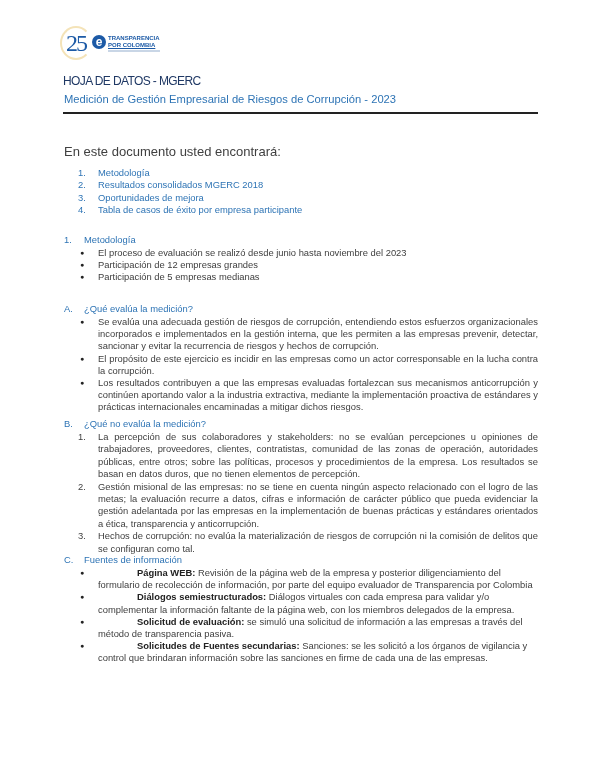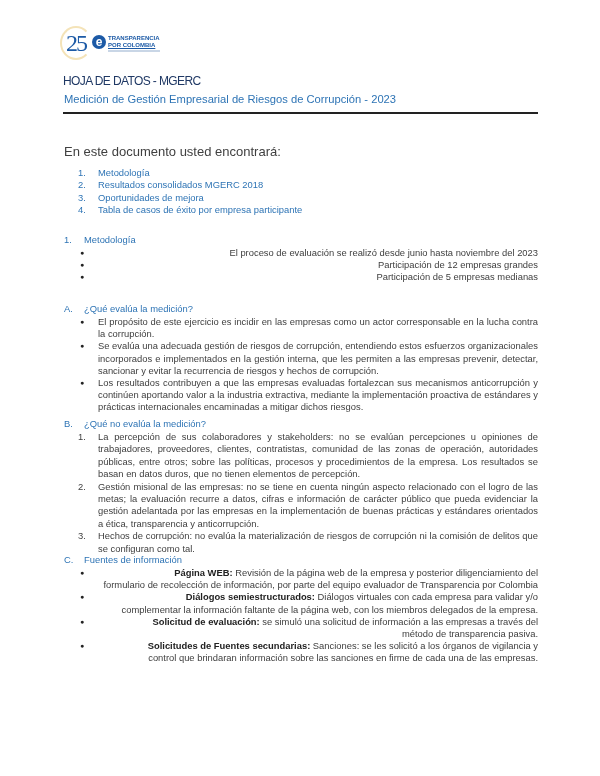--- a/index.html
+++ b/index.html
@@ -34,21 +34,21 @@
   .toc-num { width: 20px; color: #2e74b5; }
   .toc-label { color: #2e74b5; }
 
   .sec-head { position: absolute; font-size: 9.4px; line-height: 12px; color: #2e74b5; display: flex; }
   .sec-head .n { width: 20px; }
 
   .bul { position: absolute; left: 78px; width: 460px; }
   .bul-row { display: flex; font-size: 9.4px; line-height: 12.2px; }
   .bul-row .dot { width: 20px; flex: 0 0 20px; padding-left: 2px; box-sizing: border-box; color: #222; font-size: 7px; line-height: 12.2px; }
   .bul-row .body { flex: 1; text-align: justify; }
-  .bul-row .body.left { text-align: right; }
+  .bul-row .body.left { text-align: left; }
   .bul-row b { color: #222; font-weight: bold; padding-left: 39px; }
 
   .ol-row .n { width: 20px; flex: 0 0 20px; }
   .ol-row .body { flex: 1; text-align: justify; }
 </style>
 </head>
 <body>
 
 <div class="page">
 
@@ -107,25 +107,25 @@
       </div>
   </div>
 
   <div class="sec-head" style="left:64px; top:303px;">
     <span class="n">A.</span>
     <span>¿Qué evalúa la medición?</span>
   </div>
   <div class="bul" style="top:316px;">
     <div class="bul-row">
         <span class="dot">●</span>
-        <span class="body">El propósito de este ejercicio es incidir en las empresas como un actor corresponsable en la lucha contra la corrupción.</span>
+        <span class="body">Se evalúa una adecuada gestión de riesgos de corrupción, entendiendo estos esfuerzos organizacionales incorporados e implementados en la gestión interna, que les permiten a las empresas prevenir, detectar, sancionar y evitar la recurrencia de riesgos y hechos de corrupción.</span>
       </div>
     <div class="bul-row">
         <span class="dot">●</span>
-        <span class="body">Se evalúa una adecuada gestión de riesgos de corrupción, entendiendo estos esfuerzos organizacionales incorporados e implementados en la gestión interna, que les permiten a las empresas prevenir, detectar, sancionar y evitar la recurrencia de riesgos y hechos de corrupción.</span>
+        <span class="body">El propósito de este ejercicio es incidir en las empresas como un actor corresponsable en la lucha contra la corrupción.</span>
       </div>
     <div class="bul-row">
         <span class="dot">●</span>
         <span class="body">Los resultados contribuyen a que las empresas evaluadas fortalezcan sus mecanismos anticorrupción y continúen aportando valor a la industria extractiva, mediante la implementación proactiva de estándares y prácticas internacionales encaminadas a mitigar dichos riesgos.</span>
       </div>
   </div>
 
   <div class="sec-head" style="left:64px; top:418px;">
     <span class="n">B.</span>
     <span>¿Qué no evalúa la medición?</span>

